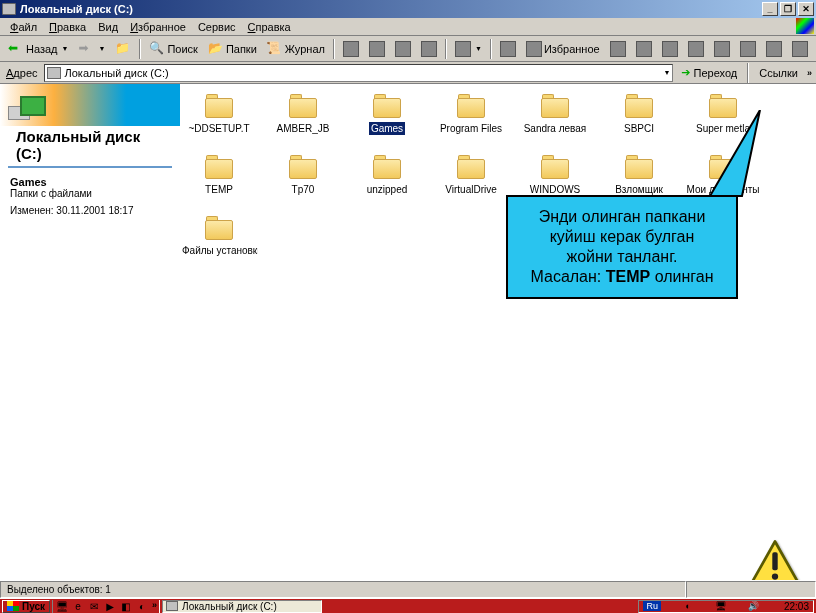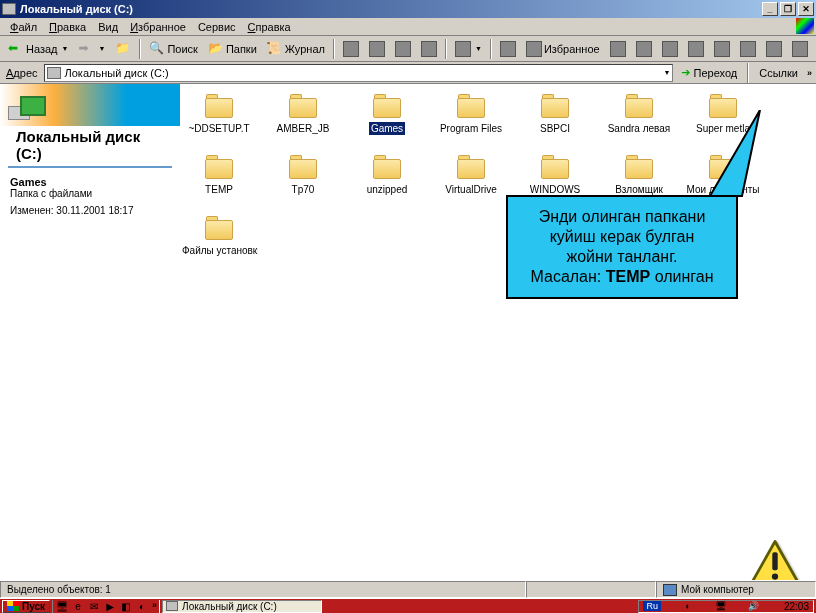--- a/index.html
+++ b/index.html
@@ -198,21 +198,21 @@
 <div class="content">
   <div class="sidebar">
     <div class="banner">
       <div class="big-disk">
           <div class="base"></div>
           <div class="box"></div>
         </div>
     </div>
     <div class="title">Локальный диск (C:)</div>
     <div class="sel-name">Games</div>
-    <div class="sel-type">Папка с файлами</div>
+    <div class="sel-type">Папки с файлами</div>
     <div class="sel-mod">Изменен: 30.11.2001 18:17</div>
   </div>
   <div class="iconarea" id="iconarea">
       <div class="folder">
         <div class="ficon">
           <div class="tab"></div>
           <div class="body"></div>
         </div>
         <div class="flabel">~DDSETUP.T</div>
       </div>
@@ -235,28 +235,28 @@
           <div class="tab"></div>
           <div class="body"></div>
         </div>
         <div class="flabel">Program Files</div>
       </div>
       <div class="folder">
         <div class="ficon">
           <div class="tab"></div>
           <div class="body"></div>
         </div>
+        <div class="flabel">Sandra левая</div>
+      </div>
+      <div class="folder">
+        <div class="ficon">
+          <div class="tab"></div>
+          <div class="body"></div>
+        </div>
         <div class="flabel">SBPCI</div>
-      </div>
-      <div class="folder">
-        <div class="ficon">
-          <div class="tab"></div>
-          <div class="body"></div>
-        </div>
-        <div class="flabel">Sandra левая</div>
       </div>
       <div class="folder">
         <div class="ficon">
           <div class="tab"></div>
           <div class="body"></div>
         </div>
         <div class="flabel">Super metla</div>
       </div>
       <div class="folder">
         <div class="ficon">
@@ -332,24 +332,20 @@
   <svg viewBox="0 0 60 54">
     <polygon points="30,2 57,50 3,50" fill="#ffe040" stroke="#5a5a00" stroke-width="3" stroke-linejoin="round"></polygon>
     <rect x="27" y="14" width="6" height="20" rx="2" fill="#222"></rect>
     <circle cx="30" cy="41" r="3.5" fill="#222"></circle>
   </svg>
 </div>
 
 <div class="statusbar">
   <div class="cell main">Выделено объектов: 1</div>
   <div class="cell" style="width:130px"></div>
-  <div class="cell" style="width:160px">
-    <span class="comp-icon"></span>
-    <span>Мой компьютер</span>
-  </div>
 </div>
 
 <div class="taskbar">
   <div class="startbtn">
     <span class="winlogo"></span>
     <span>Пуск</span>
   </div>
   <div class="ql">
     <span class="qico">🖥</span>
     <span class="qico">e</span>

